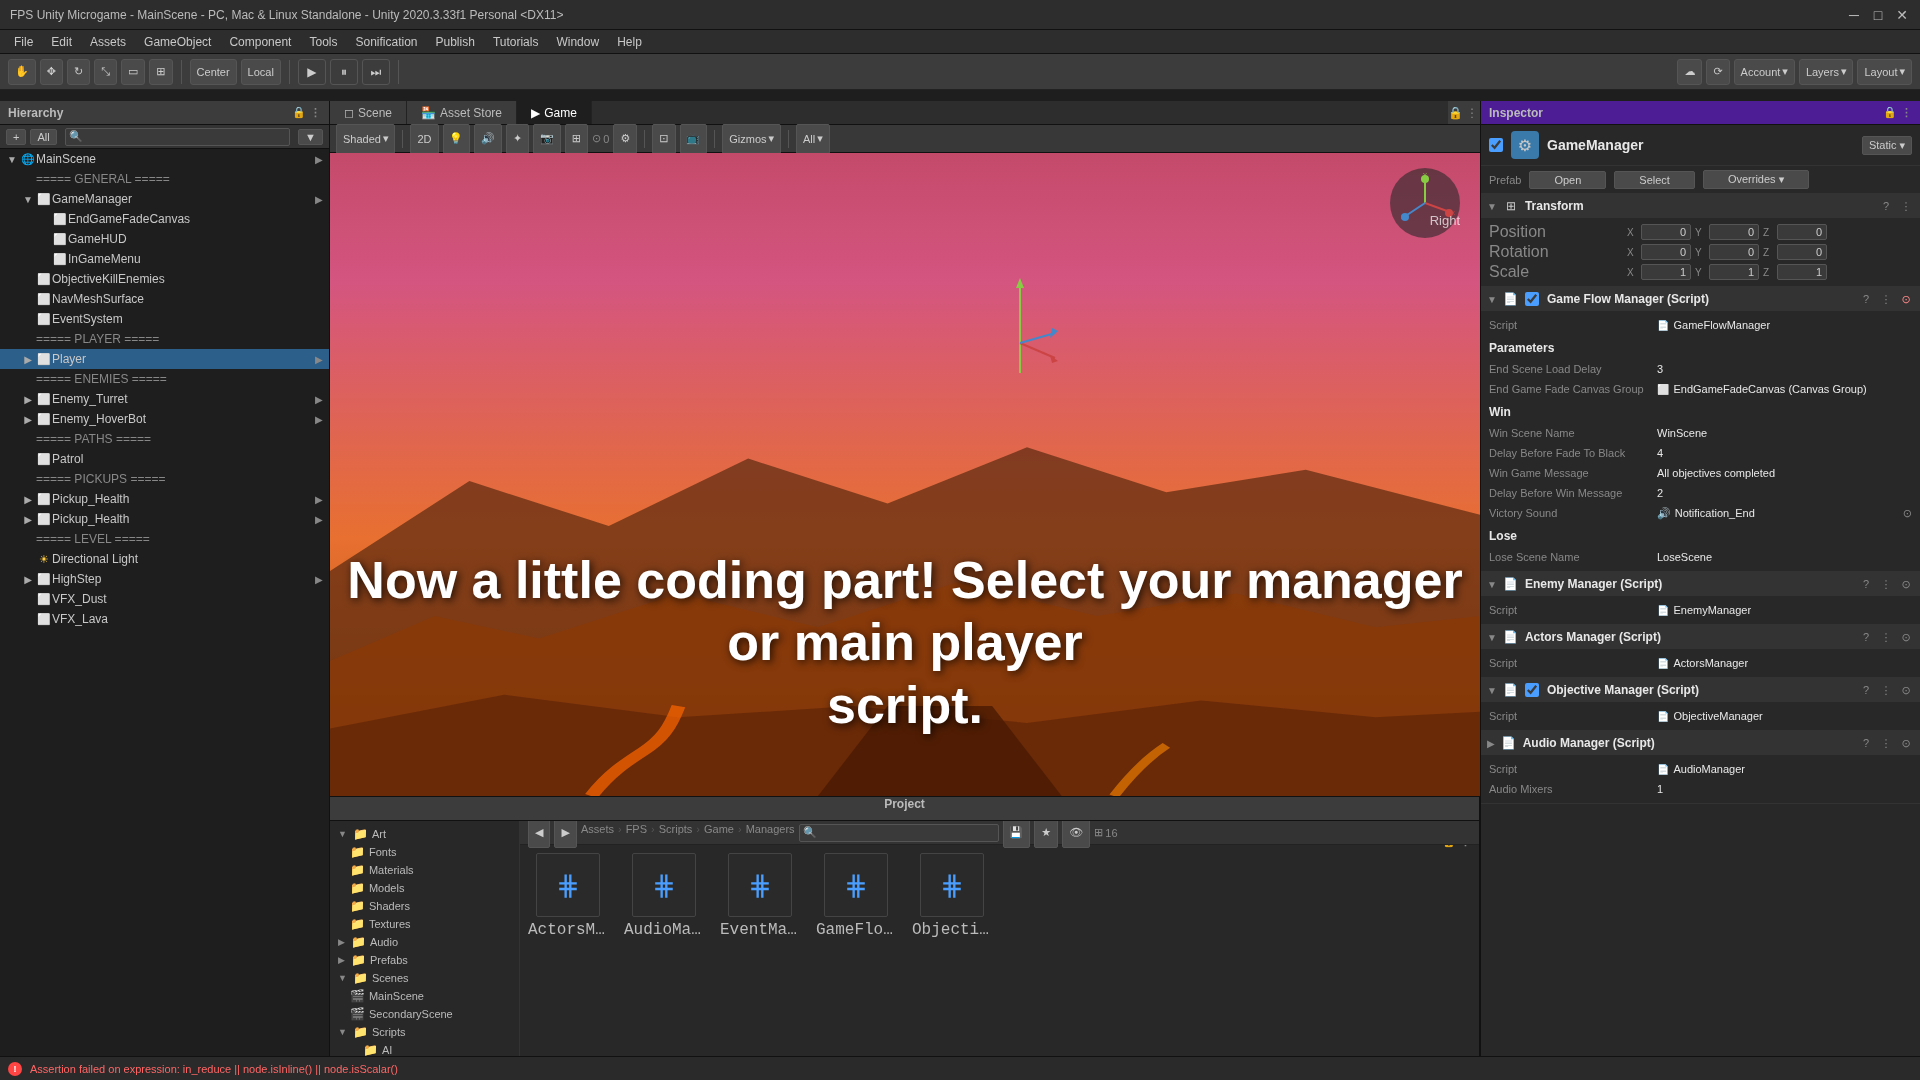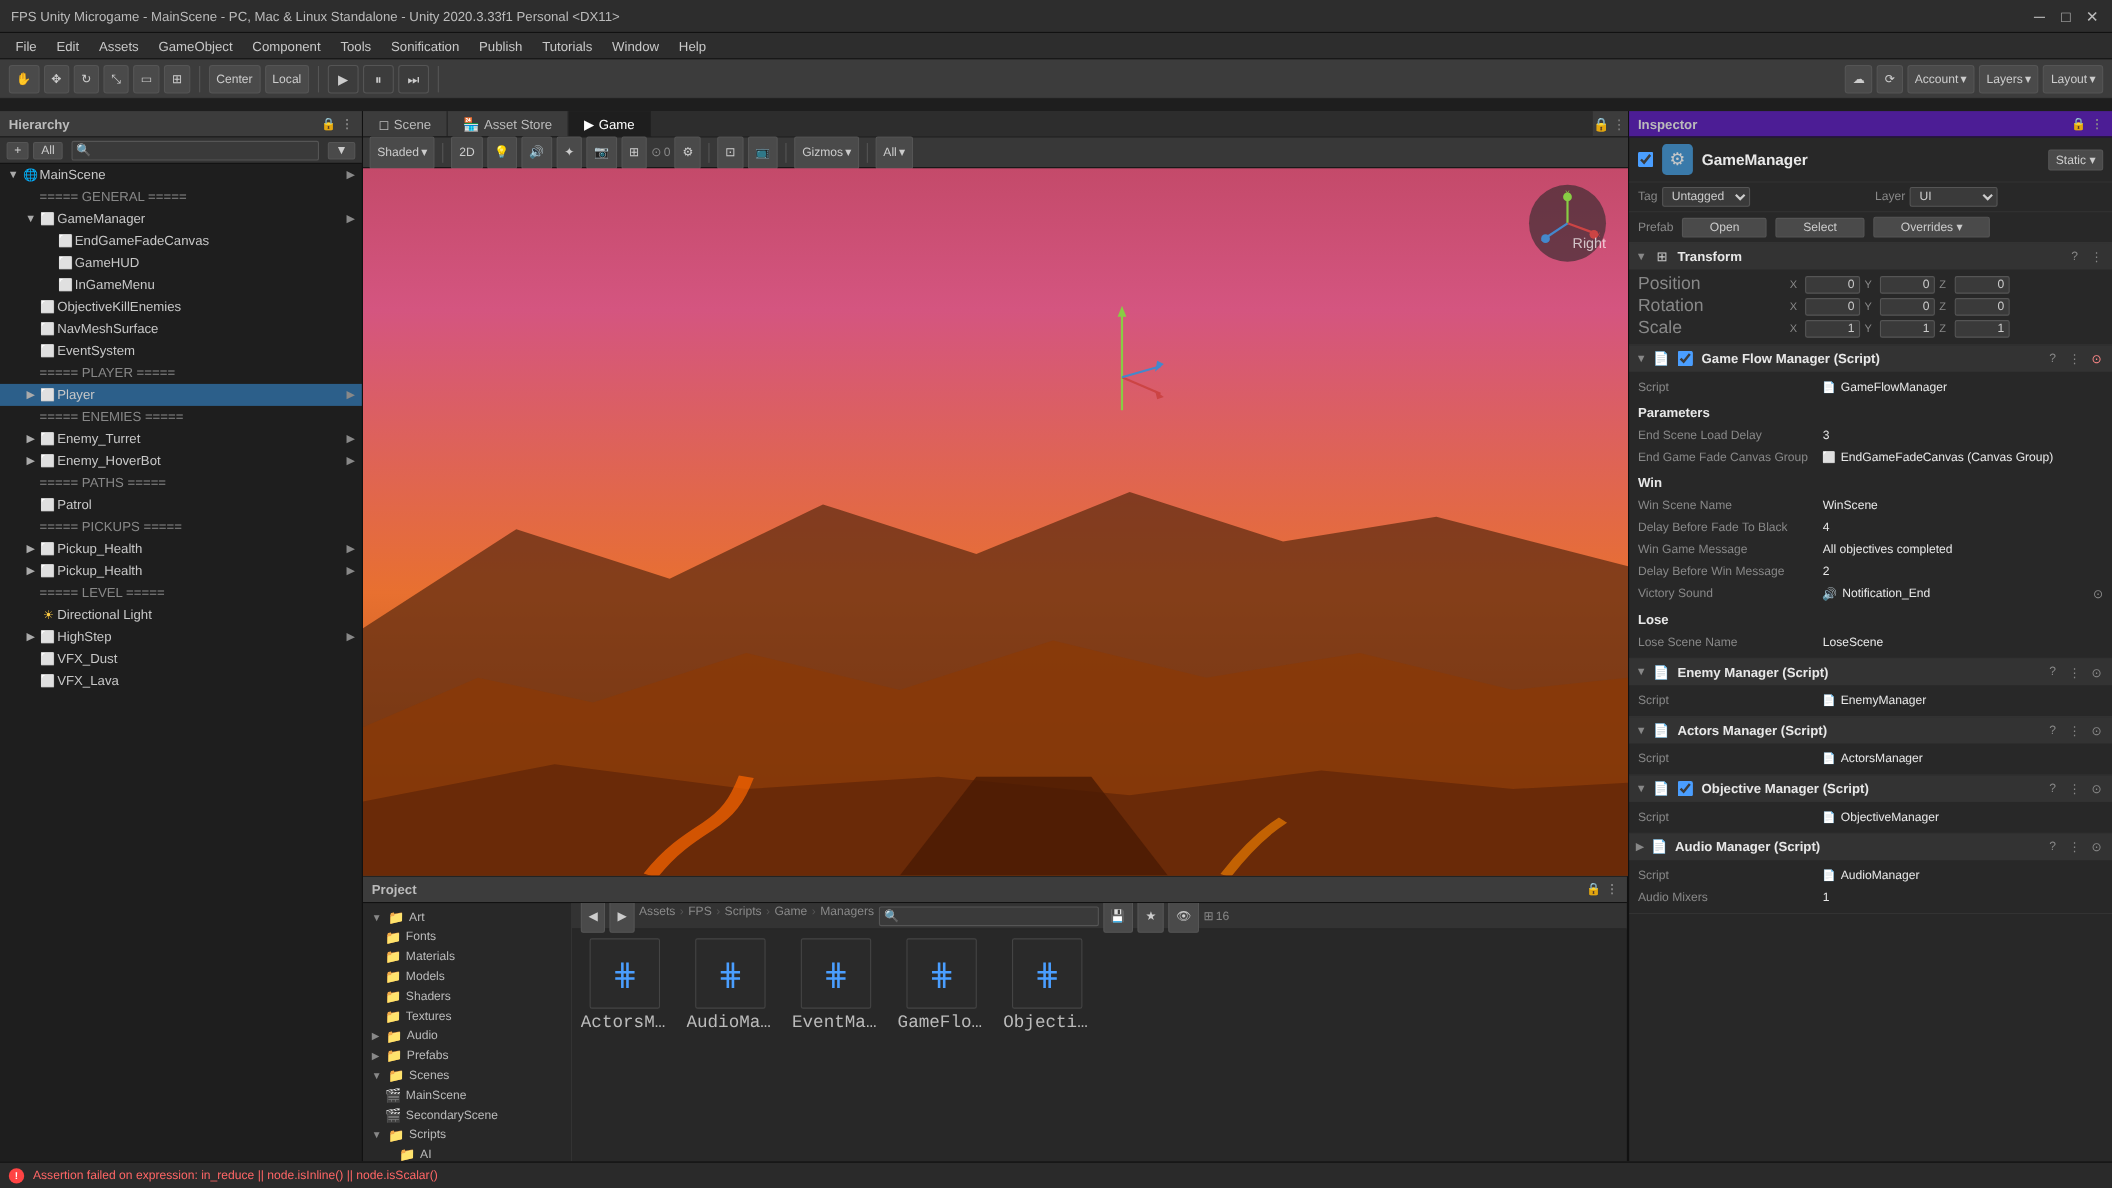--- a/index.html
+++ b/index.html
@@ -46,21 +46,21 @@
 
     
     #scene-toolbar { background: #383838; height: 28px; display: flex; align-items: center; padding: 0 6px; border-bottom: 1px solid #111; gap: 4px; }
     .st-btn { background: #4a4a4a; border: 1px solid #555; border-radius: 2px; padding: 1px 6px; cursor: pointer; color: #ccc; font-size: 11px; display: flex; align-items: center; gap: 2px; height: 30px; }
     .st-sep { width: 1px; height: 18px; background: #555; margin: 0 3px; }
 
     
     #viewport { flex: 1; background: linear-gradient(180deg, #c44a6a 0%, #d45580 20%, #e87030 60%, #c86020 80%, #8a4010 100%); position: relative; overflow: hidden; }
     .viewport-label { position: absolute; right: 20px; top: 60px; color: rgba(255,255,255,0.7); font-size: 13px; }
     #project-panel { flex: 1; background: #282828; border-right: 1px solid #111; display: flex; flex-direction: column; }
-    .project-header { background: #3c3c3c; height: 24px; display: flex; align-items: center; padding: 0 8px; border-bottom: 1px solid #111; font-size: 12px; font-weight: bold; color: #bbb; gap: 24px; }
+    .project-header { background: #3c3c3c; height: 24px; display: flex; align-items: center; padding: 0 8px; border-bottom: 1px solid #111; font-size: 12px; font-weight: bold; color: #bbb; gap: 24px; flex-direction: column; }
     .project-content { display: flex; flex: 1; overflow: hidden; }
     .project-tree { width: 190px; border-right: 1px solid #333; overflow-y: auto; padding: 4px 0; }
     .pt-item { display: flex; align-items: center; height: 18px; padding-left: 8px; cursor: pointer; font-size: 11px; color: #bbb; gap: 4px; }
     .pt-folder { color: #e8b84b; font-size: 12px; }
     .pt-arrow { color: #888; font-size: 9px; margin-right: 2px; }
     .indent-pt1 { padding-left: 20px; }
     .project-assets { flex: 1; overflow-y: auto; padding: 8px; }
     .assets-breadcrumb { display: flex; align-items: center; gap: 4px; font-size: 11px; color: #888; margin-bottom: 8px; }
     .assets-breadcrumb .crumb { cursor: pointer; }
     .assets-breadcrumb .sep { color: #555; }
@@ -469,20 +469,26 @@
               <circle cx="54" cy="40" r="4" fill="#cc4444"></circle>
               <line x1="30" y1="30" x2="12" y2="42" stroke="#4488cc" stroke-width="2"></line>
               <circle cx="10" cy="44" r="4" fill="#4488cc"></circle>
               <text x="30" y="4" fill="#88cc44" font-size="6" text-anchor="middle">Y</text>
               <text x="58" y="42" fill="#cc4444" font-size="6" text-anchor="middle">X</text>
               <text x="8" y="46" fill="#4488cc" font-size="6" text-anchor="middle">Z</text>
             </svg>
           </div>
           <div class="viewport-label">Right</div>
 
+          <div id="overlay-text">
+            <div class="overlay-msg">
+              <span>Now a little coding part! Select your manager or main player</span><br>
+              <span>script.</span>
+            </div>
+          </div>
         </div>
       </div>
 
       <div id="bottom-split">
 
         <div id="project-panel">
           <div class="project-header">
             <span>Project</span>
             <div style="margin-left:auto;display:flex;gap:4px;">
               <span style="cursor:pointer;color:#888;font-size:11px;">🔒</span>
@@ -624,34 +630,20 @@
         <div class="insp-top">
           <input type="checkbox" class="insp-checkbox" checked="" style="">
           <div style="width:28px;height:28px;background:#3a7aaa;border-radius:4px;display:flex;align-items:center;justify-content:center;font-size:16px;">⚙</div>
           <span class="insp-name">GameManager</span>
           <div class="insp-static">
             <span>Static</span>
             <span>▾</span>
           </div>
         </div>
 
-        <div class="insp-tag-layer">
-          <div class="insp-tag-row">
-            <span class="insp-label-sm">Tag</span>
-            <select class="insp-select">
-              <option>Untagged</option>
-            </select>
-          </div>
-          <div class="insp-tag-row">
-            <span class="insp-label-sm">Layer</span>
-            <select class="insp-select">
-              <option>UI</option>
-            </select>
-          </div>
-        </div>
 
         <div class="insp-prefab-row">
           <span class="insp-label-sm">Prefab</span>
           <button class="insp-prefab-btn">Open</button>
           <button class="insp-prefab-btn">Select</button>
           <button class="insp-prefab-btn">
             <span>Overrides</span>
             <span>▾</span>
           </button>
         </div>

